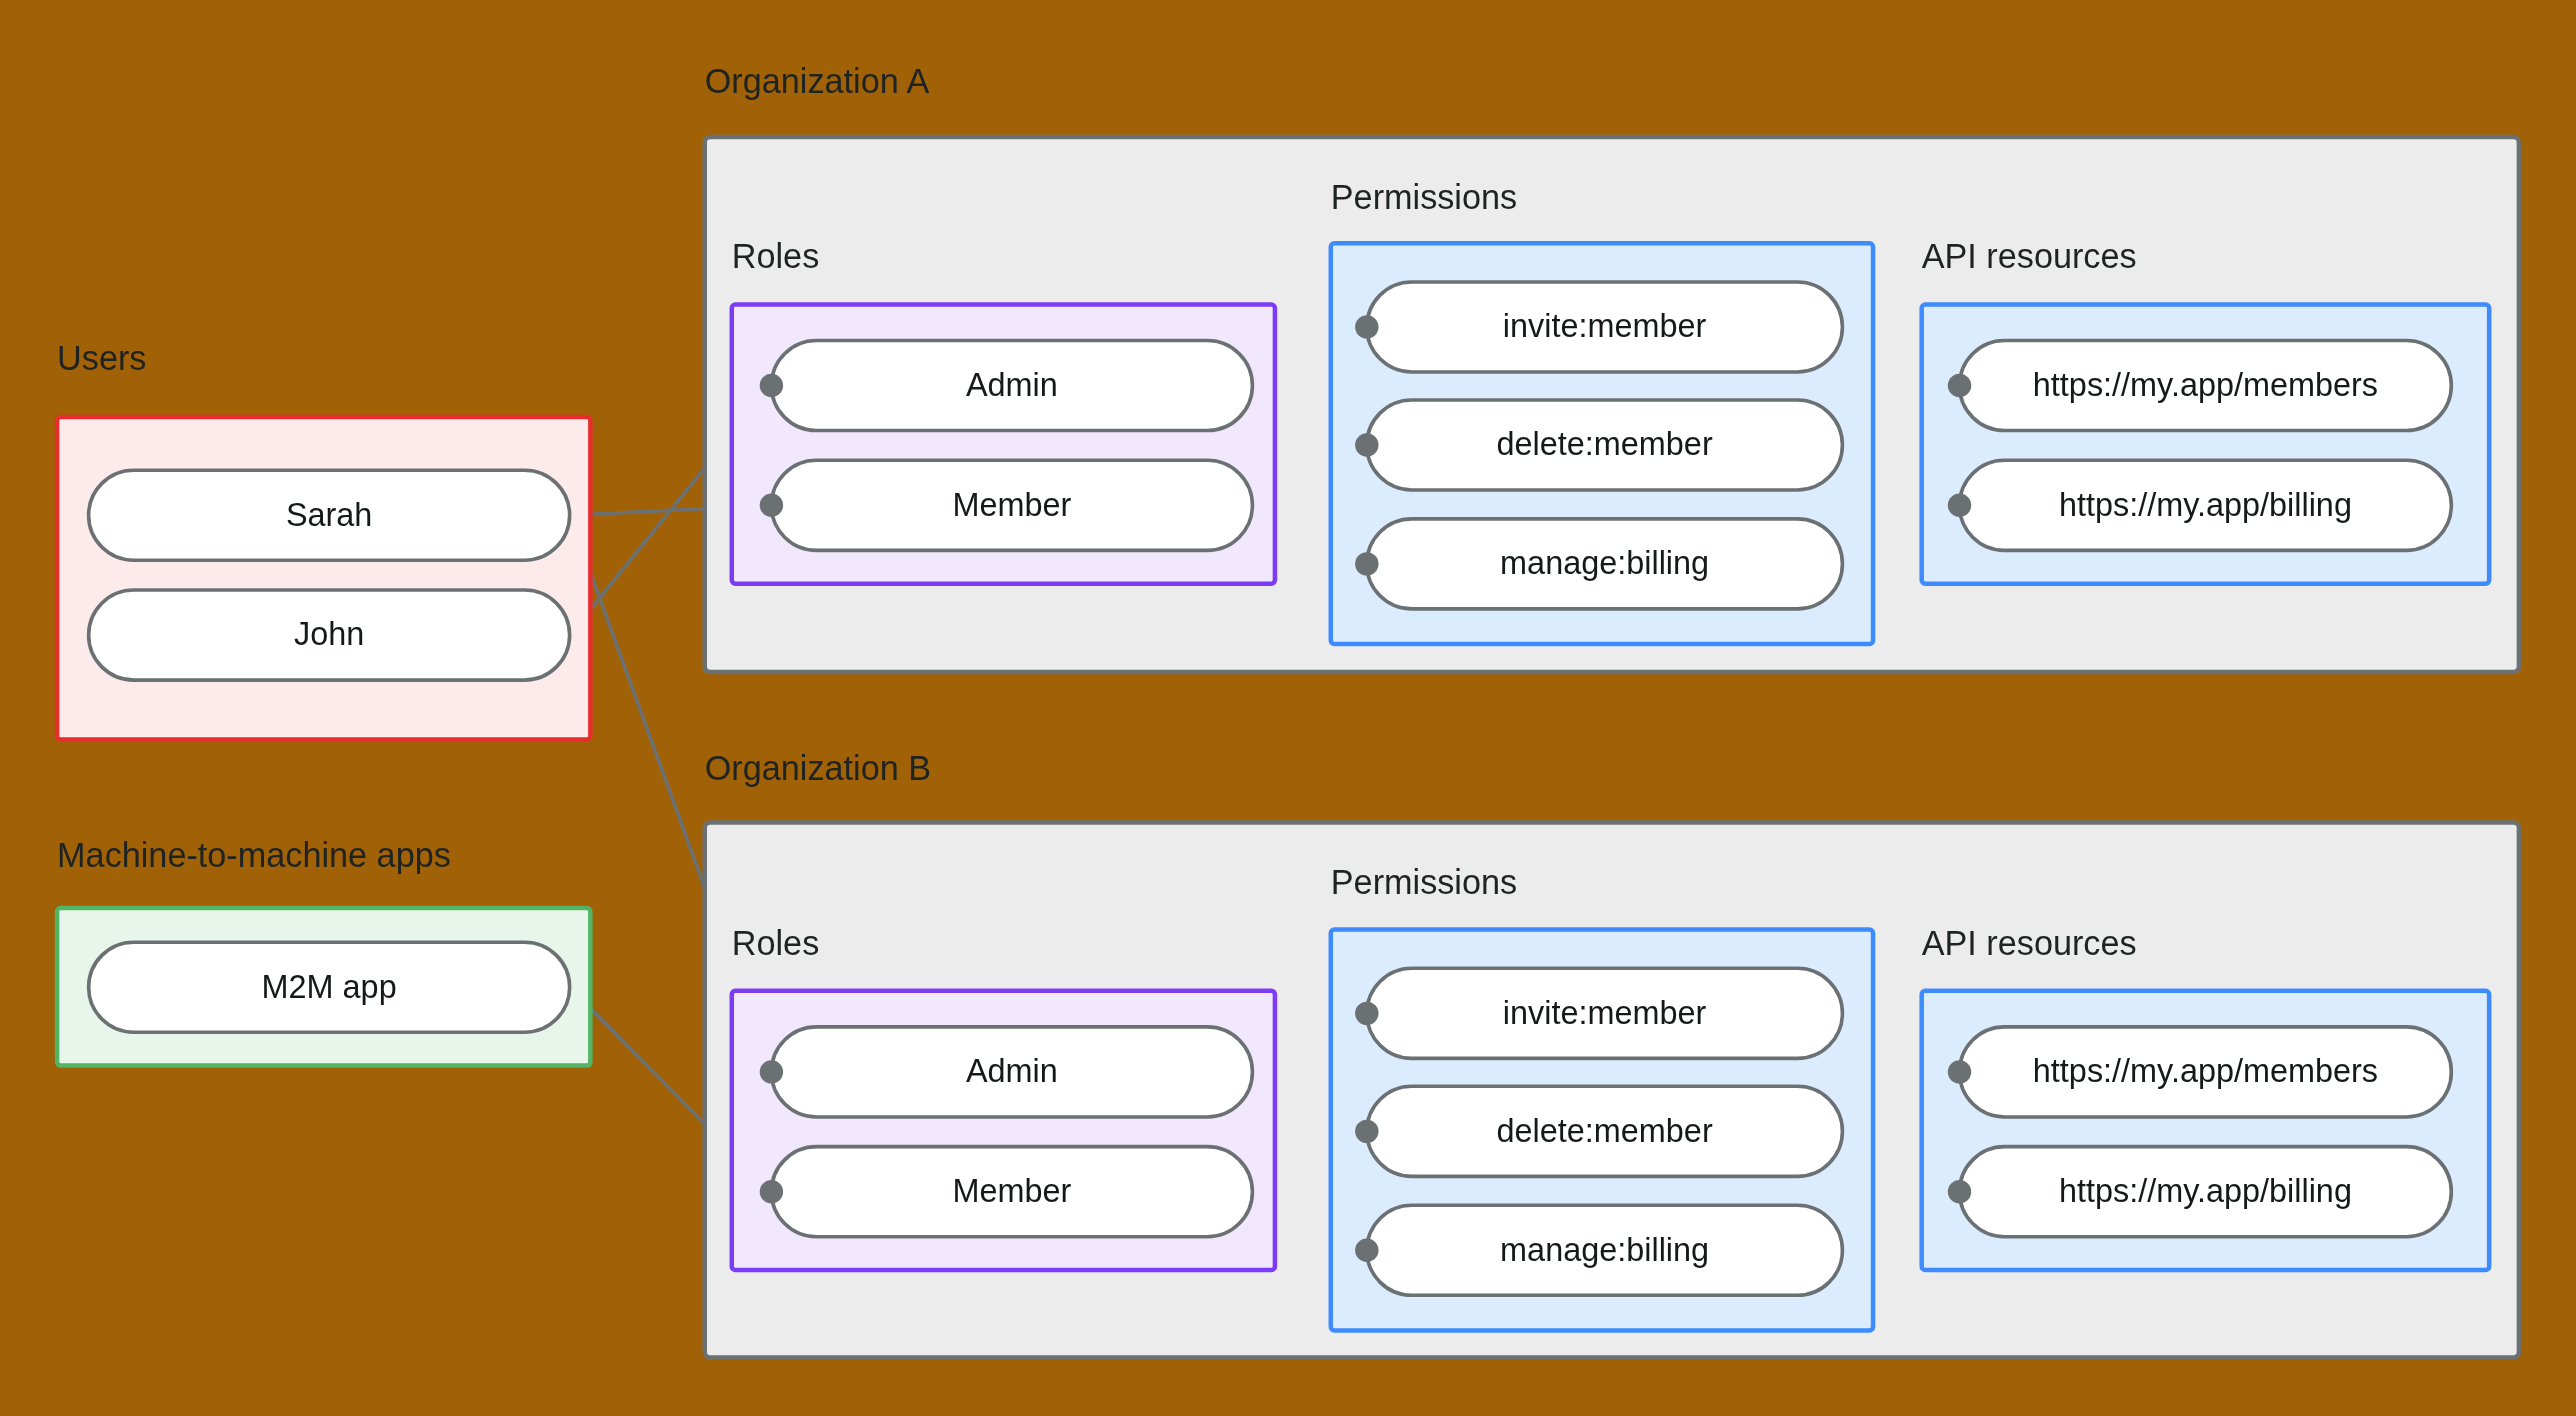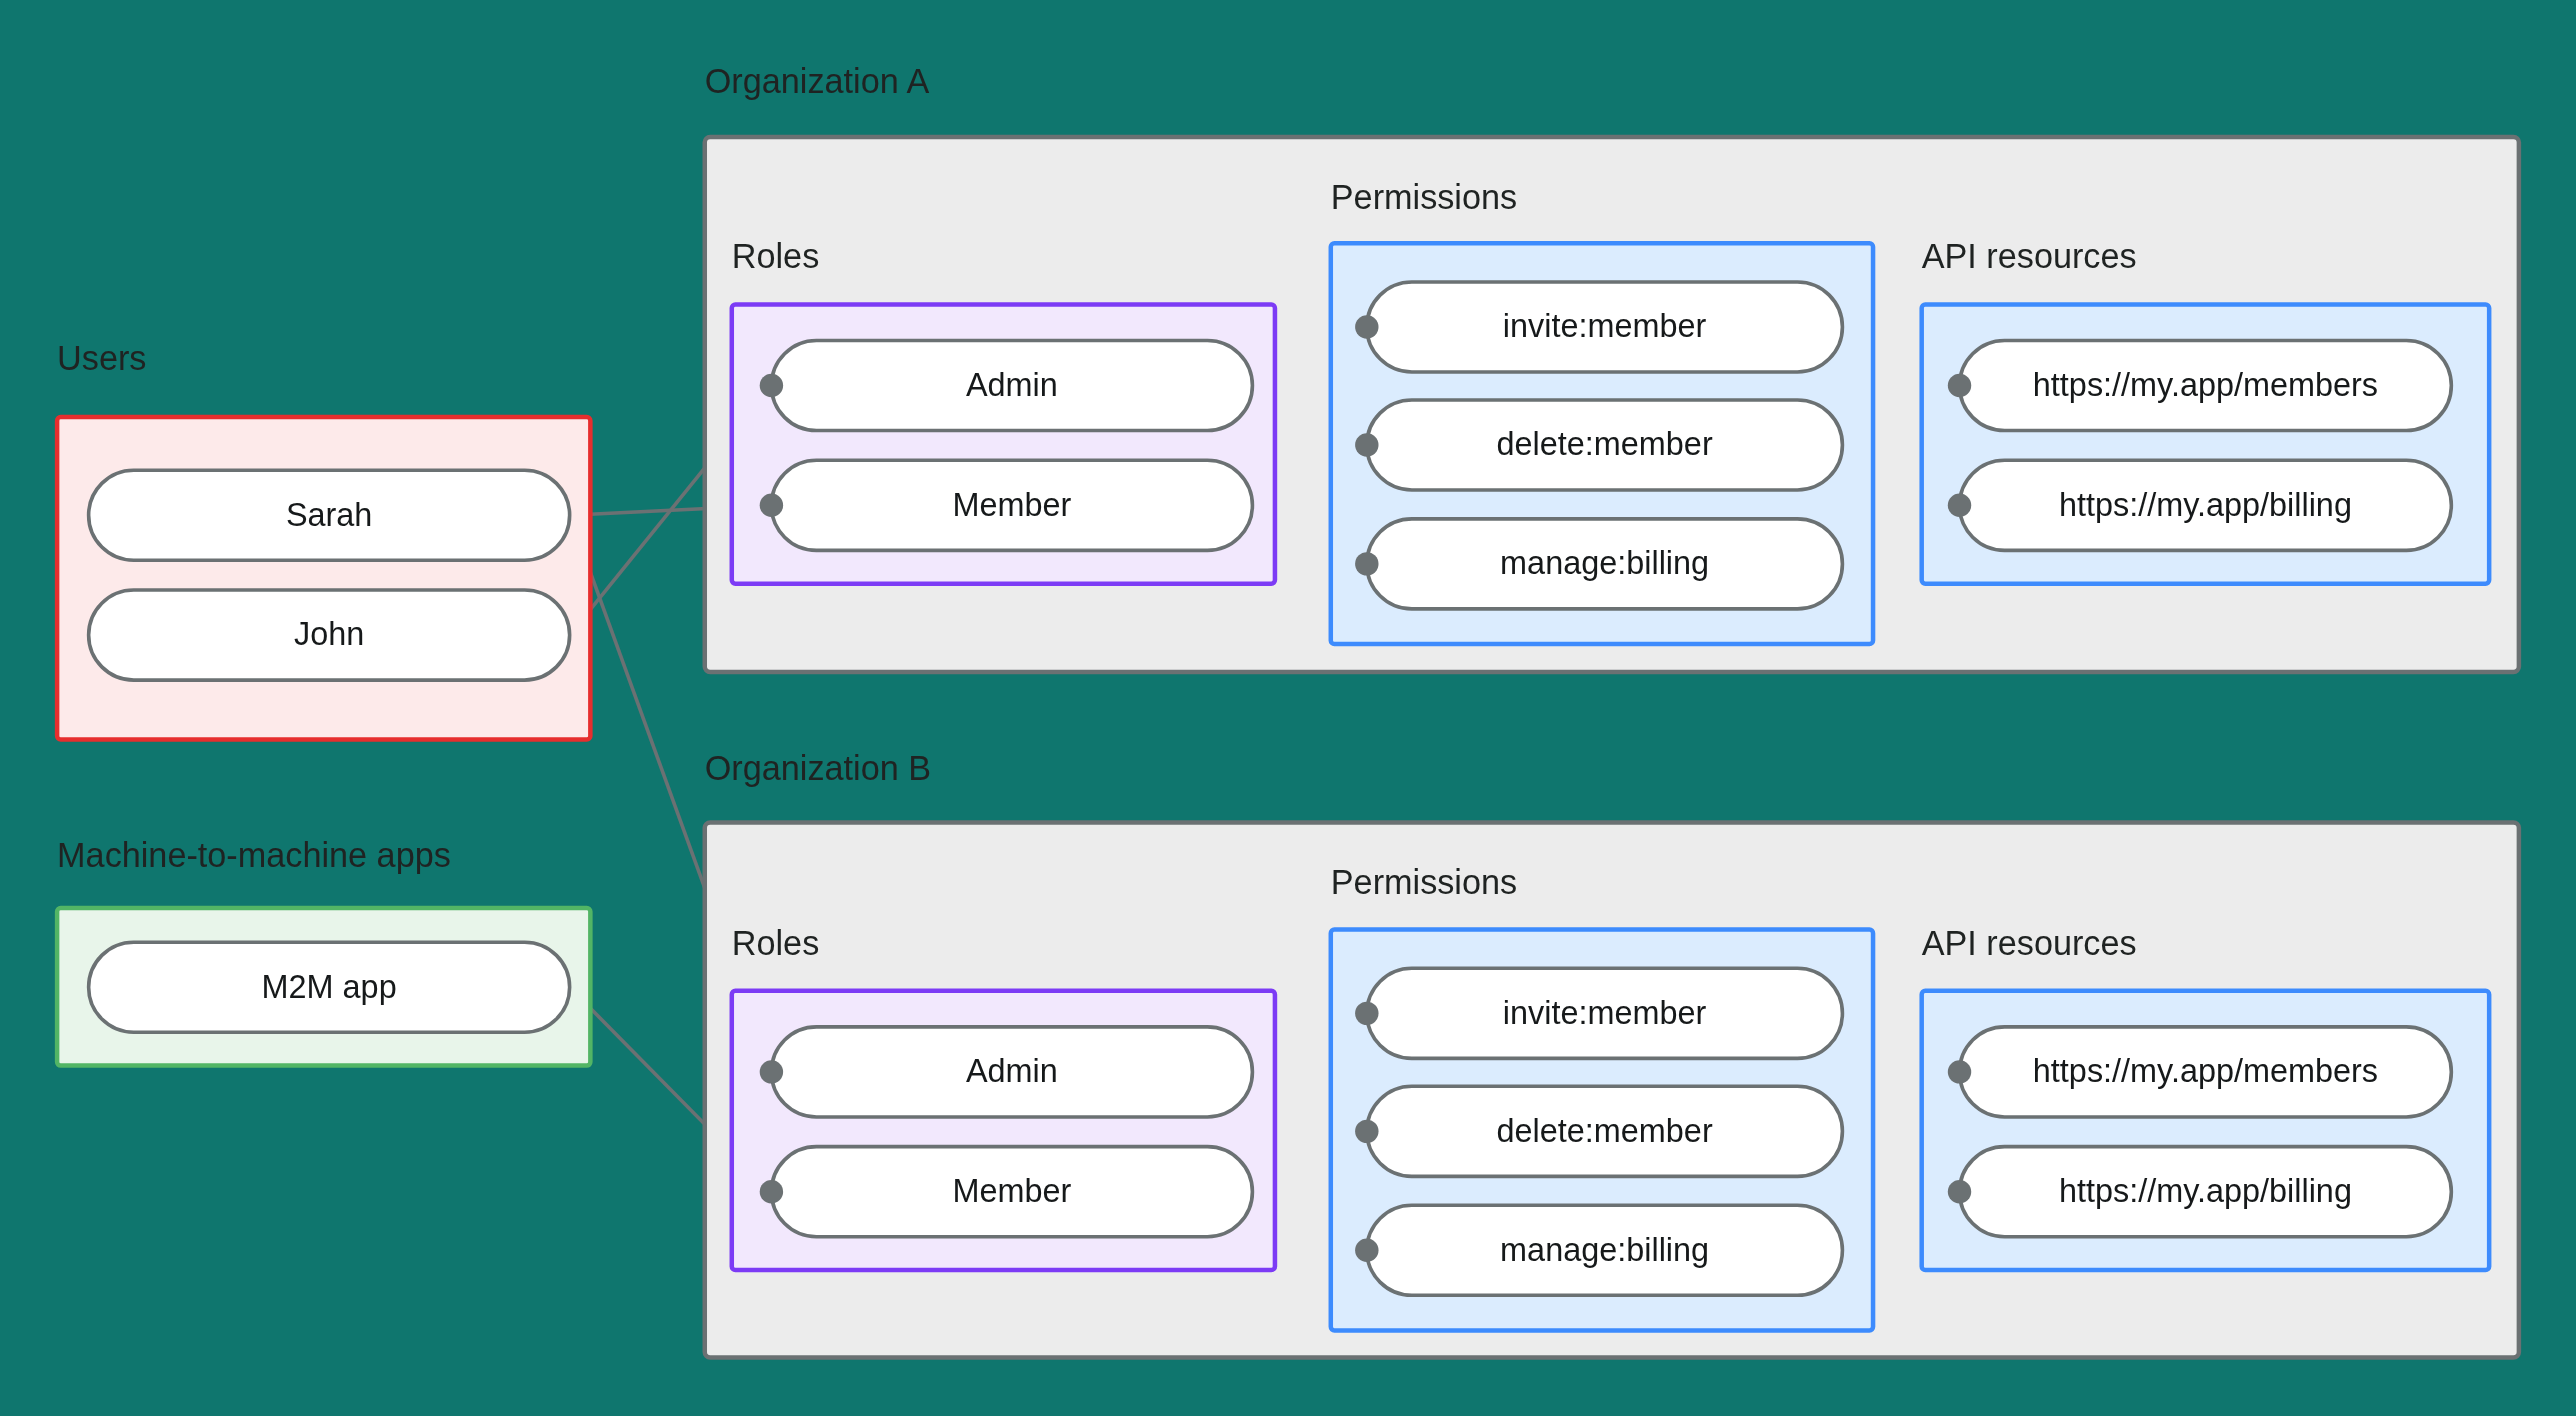--- a/index.html
+++ b/index.html
@@ -7,21 +7,21 @@
     padding: 0;
     background: #f6f8f8;
   }
   body {
     font-family: "Liberation Sans", sans-serif;
   }
   #stage {
     position: relative;
     width: 2576px;
     height: 1416px;
-    background: #0f766e;
+    background: #a16207;
     overflow: hidden;
   }
   svg#diagram {
     position: absolute;
     inset: 0;
     width: 2576px;
     height: 1416px;
     display: block;
   }
   .grp-label {

